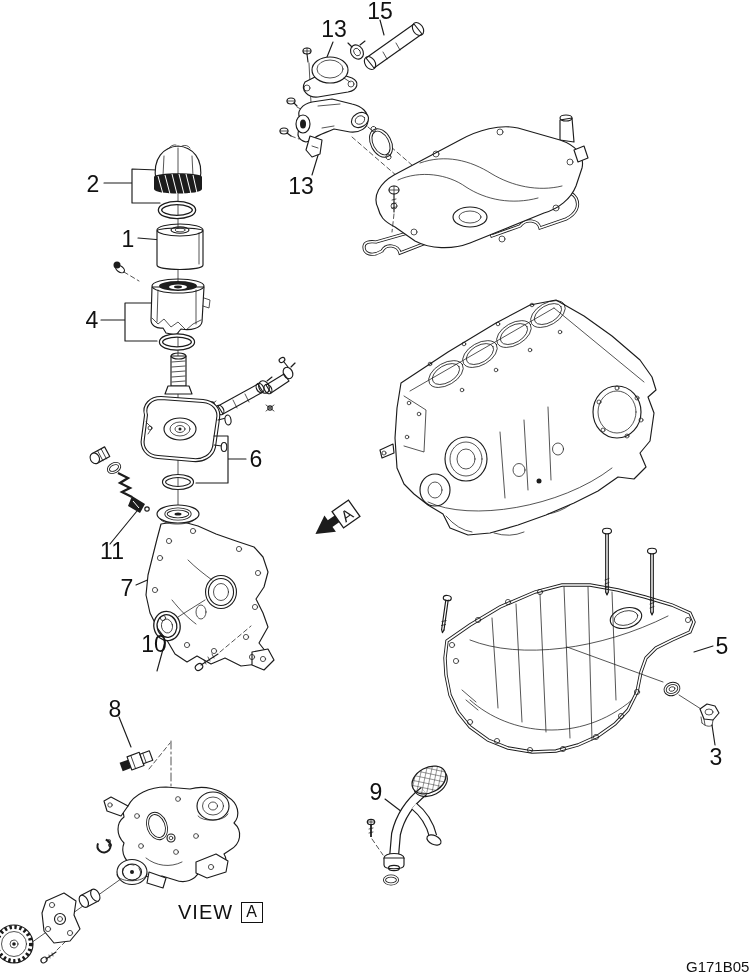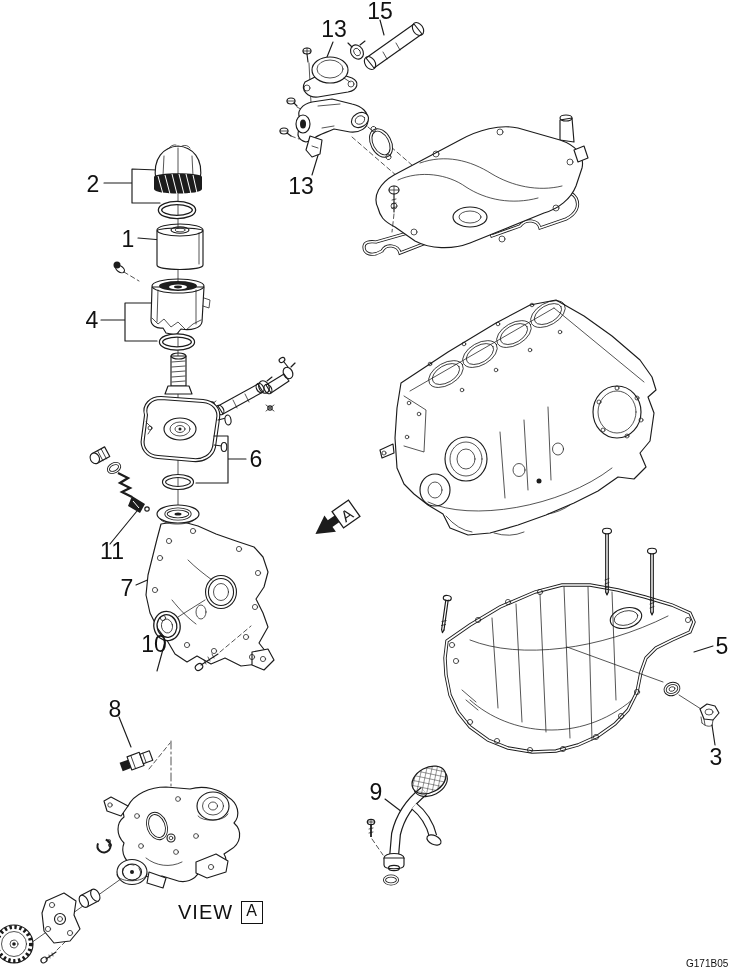--- a/index.html
+++ b/index.html
@@ -8,25 +8,25 @@
   #art{position:absolute;left:0;top:0;}
   
   .s{fill:none;stroke:#1c1c1c;stroke-width:1.15;stroke-linecap:round;stroke-linejoin:round;}
   .t{fill:none;stroke:#1c1c1c;stroke-width:.75;stroke-linecap:round;stroke-linejoin:round;}
   .w{fill:#fff;stroke:#1c1c1c;stroke-width:1.15;stroke-linejoin:round;}
   .k{fill:#1c1c1c;stroke:none;}
   .dash{stroke-dasharray:4.5 3.2;}
   .dd{stroke-dasharray:8 3 2 3;}
   .callout{position:absolute;transform:translate(-50%,-50%);font-size:23px;line-height:1;
            color:#111;white-space:nowrap;}
-  #viewa{position:absolute;left:178px;top:901px;display:flex;font-size:20px;
+  #viewa{position:absolute;left:178px;top:901px;display:flex;align-items:center;font-size:20px;
          letter-spacing:1px;}
   #viewa .vbox{display:inline-block;border:1.4px solid #111;font-size:16px;line-height:1;
          padding:1px 4px 2px 4px;margin-left:8px;}
-  #figcode{position:absolute;left:686px;top:958px;width:62px;font-size:10px;text-align:left;
+  #figcode{position:absolute;left:686px;top:958px;width:62px;font-size:15px;text-align:left;
          letter-spacing:0;}
 </style>
 </head>
 <body>
 
 <div id="page">
 
 <svg id="art" width="750" height="977" viewBox="0 0 750 977">
   <defs>
     <pattern id="xh" width="5" height="5" patternUnits="userSpaceOnUse" patternTransform="rotate(40)">

